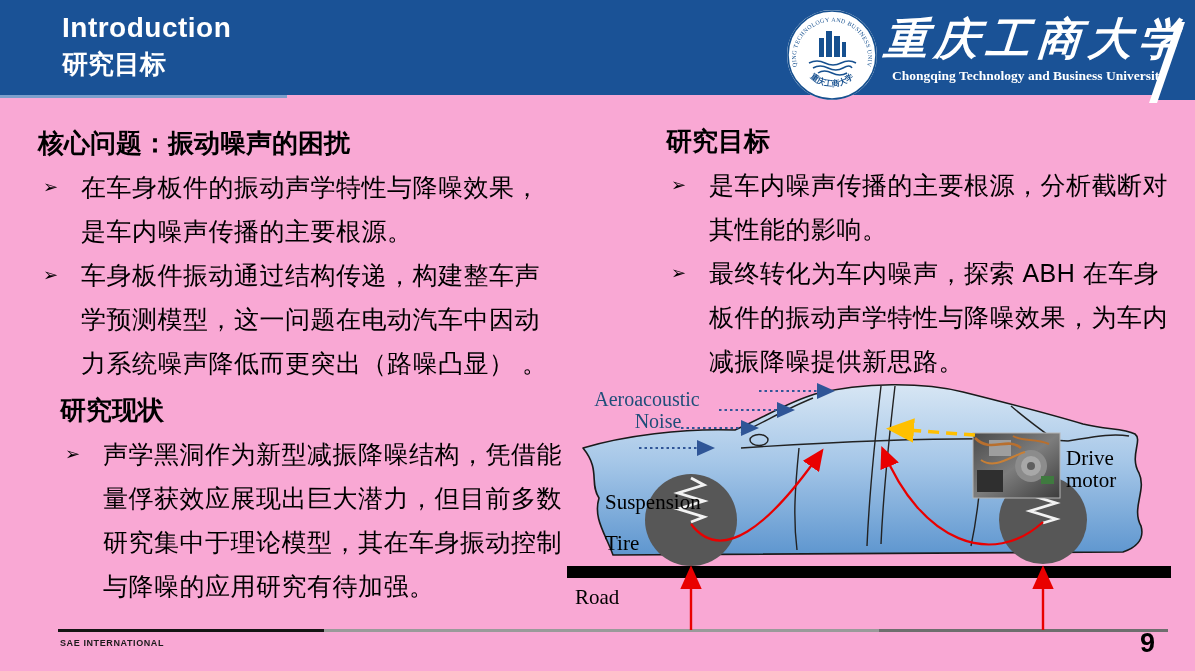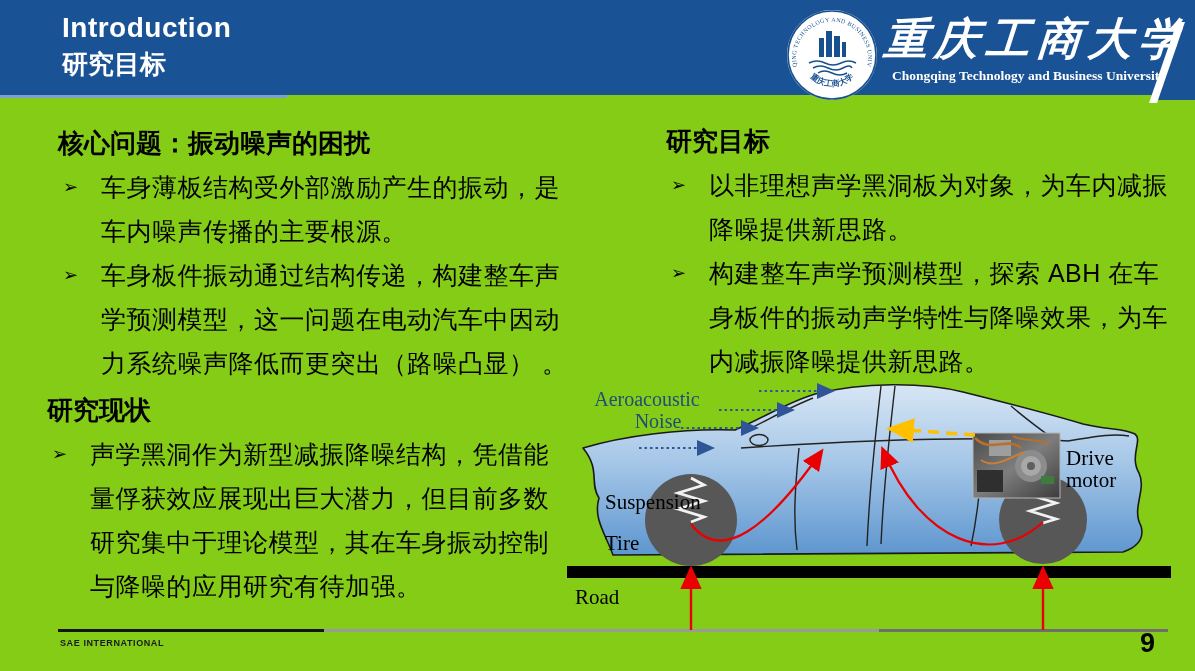--- a/index.html
+++ b/index.html
@@ -1,38 +1,38 @@
 <!DOCTYPE html>
 <html><head>
 <meta charset="utf-8">
 <style>
   html,body{margin:0;padding:0;background:#fff;}
-  .slide{position:relative;width:1195px;height:671px;background:#84cc16;overflow:hidden;
+  .slide{position:relative;width:1195px;height:671px;background:#f9a8d4;overflow:hidden;
          font-family:"Liberation Sans",sans-serif;}
 
   
   .header{position:absolute;left:0;top:0;width:1195px;height:95px;background:#1A5296;}
   .header-underline{position:absolute;left:0;top:95px;width:287px;height:3px;background:#7C9FCC;}
   .titles{position:absolute;left:62px;top:10px;color:#fff;}
   .title-en{font-size:28px;font-weight:700;line-height:36px;letter-spacing:.5px;}
   .title-zh{font-size:26px;font-weight:700;line-height:36px;}
   .corner-deco{position:absolute;right:0;top:0;}
 
   .logo{position:absolute;left:786px;top:8px;width:395px;height:88px;}
   .seal{position:absolute;left:0;top:1px;}
   .uni-name-zh{position:absolute;left:98px;top:2px;width:290px;color:#fff;
       font-family:"DejaVu Serif","Liberation Serif",serif;font-weight:700;font-style:italic;
       font-size:44px;letter-spacing:7px;white-space:nowrap;transform:skewX(-4deg);}
   .uni-name-en{position:absolute;left:98px;top:60px;width:290px;color:#fff;text-align:center;
       font-family:"Liberation Serif",serif;font-weight:700;font-size:13.5px;white-space:nowrap;}
 
   
   .col{position:absolute;color:#000;}
-  .col-left1{left:58px;top:124px;width:520px;}
-  .col-left2{left:47px;top:391px;width:520px;}
+  .col-left1{left:38px;top:124px;width:520px;}
+  .col-left2{left:60px;top:391px;width:520px;}
   .col-right{left:622px;top:122px;width:535px;margin-left:44px;}
   .sec-heading{font-size:26px;font-weight:700;line-height:38px;margin:0 0 3px 0;}
   .bullet{display:flex;align-items:flex-start;}
   .bullet .mk{width:38px;flex:0 0 38px;font-size:18px;line-height:44px;padding-left:5px;}
   .bullet .tx{flex:1;font-size:25px;line-height:44px;letter-spacing:.5px;}
   .col-left1 .tx,.col-left2 .tx{max-width:483px;}
   .col-right .tx{max-width:468px;}
 
   
   .diagram{position:absolute;left:563px;top:378px;z-index:2;}
@@ -90,45 +90,45 @@
       <polygon points="85,22 95,22 95,100 57,100" fill="#1A5296"></polygon>
       <polygon points="77,22 85,22 57,103 49,103" fill="#ffffff"></polygon>
     </svg>
   </div>
   <div class="header-underline"></div>
 
   <div class="col col-left1">
     <div class="sec-heading">核心问题：振动噪声的困扰</div>
     <div class="bullet">
       <span class="mk">➢</span>
-      <span class="tx">车身薄板结构受外部激励产生的振动，是车内噪声传播的主要根源。</span>
+      <span class="tx">在车身板件的振动声学特性与降噪效果，是车内噪声传播的主要根源。</span>
     </div>
     <div class="bullet">
       <span class="mk">➢</span>
       <span class="tx">车身板件振动通过结构传递，构建整车声学预测模型，这一问题在电动汽车中因动力系统噪声降低而更突出（路噪凸显） 。</span>
     </div>
   </div>
 
   <div class="col col-left2">
     <div class="sec-heading">研究现状</div>
     <div class="bullet">
       <span class="mk">➢</span>
       <span class="tx">声学黑洞作为新型减振降噪结构，凭借能量俘获效应展现出巨大潜力，但目前多数研究集中于理论模型，其在车身振动控制与降噪的应用研究有待加强。</span>
     </div>
   </div>
 
   <div class="col col-right">
     <div class="sec-heading">研究目标</div>
     <div class="bullet">
       <span class="mk">➢</span>
-      <span class="tx">以非理想声学黑洞板为对象，为车内减振降噪提供新思路。</span>
-    </div>
-    <div class="bullet">
-      <span class="mk">➢</span>
-      <span class="tx">构建整车声学预测模型，探索 ABH 在车身板件的振动声学特性与降噪效果，为车内减振降噪提供新思路。</span>
+      <span class="tx">是车内噪声传播的主要根源，分析截断对其性能的影响。</span>
+    </div>
+    <div class="bullet">
+      <span class="mk">➢</span>
+      <span class="tx">最终转化为车内噪声，探索 ABH 在车身板件的振动声学特性与降噪效果，为车内减振降噪提供新思路。</span>
     </div>
   </div>
 
   <svg class="diagram" width="632" height="256" viewBox="0 0 632 256">
     <defs>
       <linearGradient id="bodyGrad" x1="0" y1="0" x2="0" y2="1">
         <stop offset="0" stop-color="#D7E6F4"></stop>
         <stop offset="0.45" stop-color="#A6C7E8"></stop>
         <stop offset="1" stop-color="#5E96CF"></stop>
       </linearGradient>

